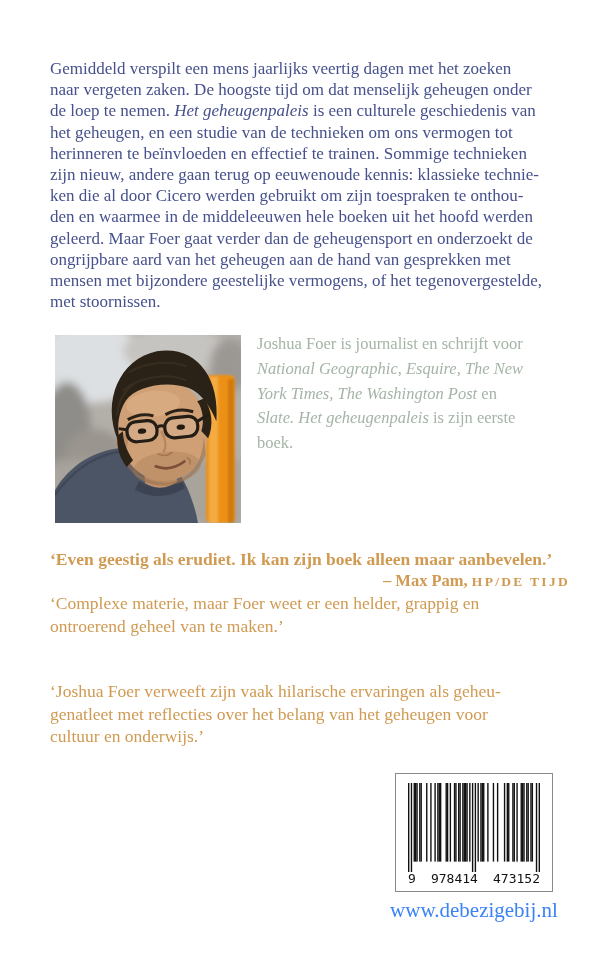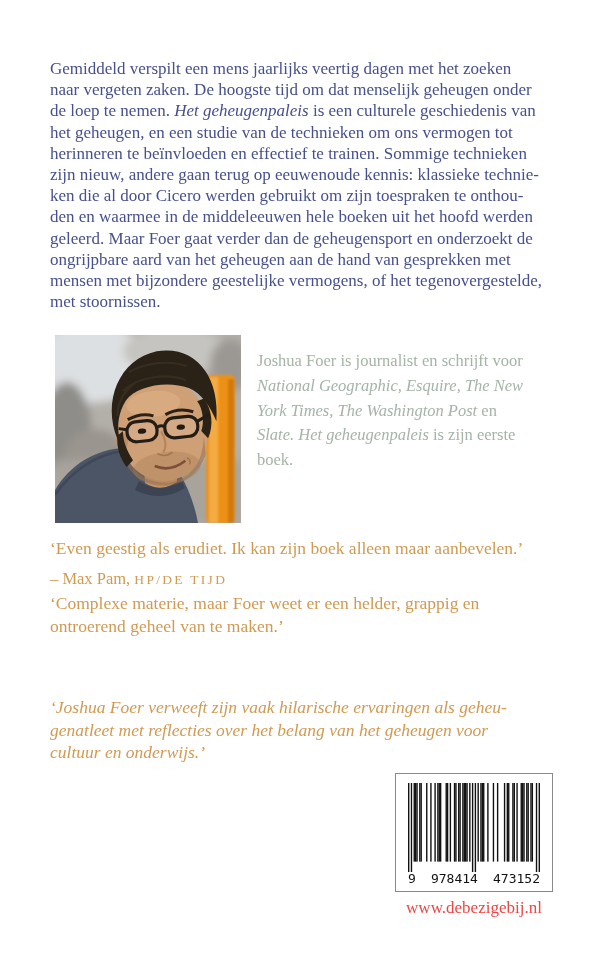--- a/index.html
+++ b/index.html
@@ -22,48 +22,48 @@
   }
   .blurb em{}
   
   .photo{
     position:absolute;left:55px;top:335px;width:186px;height:188px;
     overflow:hidden;
   }
   .photo svg{display:block;width:186px;height:188px;}
   
   .bio{
-    position:absolute;left:257px;top:349px;width:290px;
+    position:absolute;left:257px;top:332px;width:290px;
     margin:0;
     font-size:16.5px;line-height:24.8px;
     color:#a4b4a6;
     white-space:pre-line;
   }
   .bio em{font-style:italic;}
   
   .quote{
     position:absolute;left:50px;width:520px;
     margin:0;
     color:#d09a52;
   }
   .quote .qtext{
     font-size:17.5px;line-height:22.5px;
     white-space:pre-line;
   }
   .quote .attribution{
-    margin-top:9px;
     font-size:16.5px;
+    text-align:right;
   }
   .quote .source{
     font-size:13.5px;
     letter-spacing:2.3px;
   }
-  .quote1{top:537px;}
+  .quote1{top:548px;font-weight:bold;}
   .quote2{top:592px;}
-  .quote3{top:696px;font-style:italic;}
+  .quote3{top:680px;}
   
   .barcode-box{
     position:absolute;left:395px;top:773px;width:158px;height:119px;
     background:#ffffff;
     border:1px solid #8a8a8a;
     box-sizing:border-box;
     display:flex;flex-direction:column;
     padding:9px 12px 5px 12px;
   }
   .barcode-bars{flex:1;width:100%;}
@@ -71,21 +71,21 @@
     display:flex;justify-content:space-between;
     margin-top:-1px;
     font-family:"DejaVu Sans Mono", monospace;
     font-size:13px;color:#111;
     line-height:15px;
   }
   
   .website{
     position:absolute;left:385px;top:898px;width:178px;
     text-align:center;
-    font-size:17px;color:#ef4444;
+    font-size:21px;color:#3b82f6;
   }
 </style>
 </head>
 <body>
 
 <div class="page">
 
   <p class="blurb"><span>Gemiddeld verspilt een mens jaarlijks veertig dagen met het zoeken
 naar vergeten zaken. De hoogste tijd om dat menselijk geheugen onder
 de loep te nemen. </span><em>Het geheugenpaleis</em><span> is een culturele geschiedenis van

